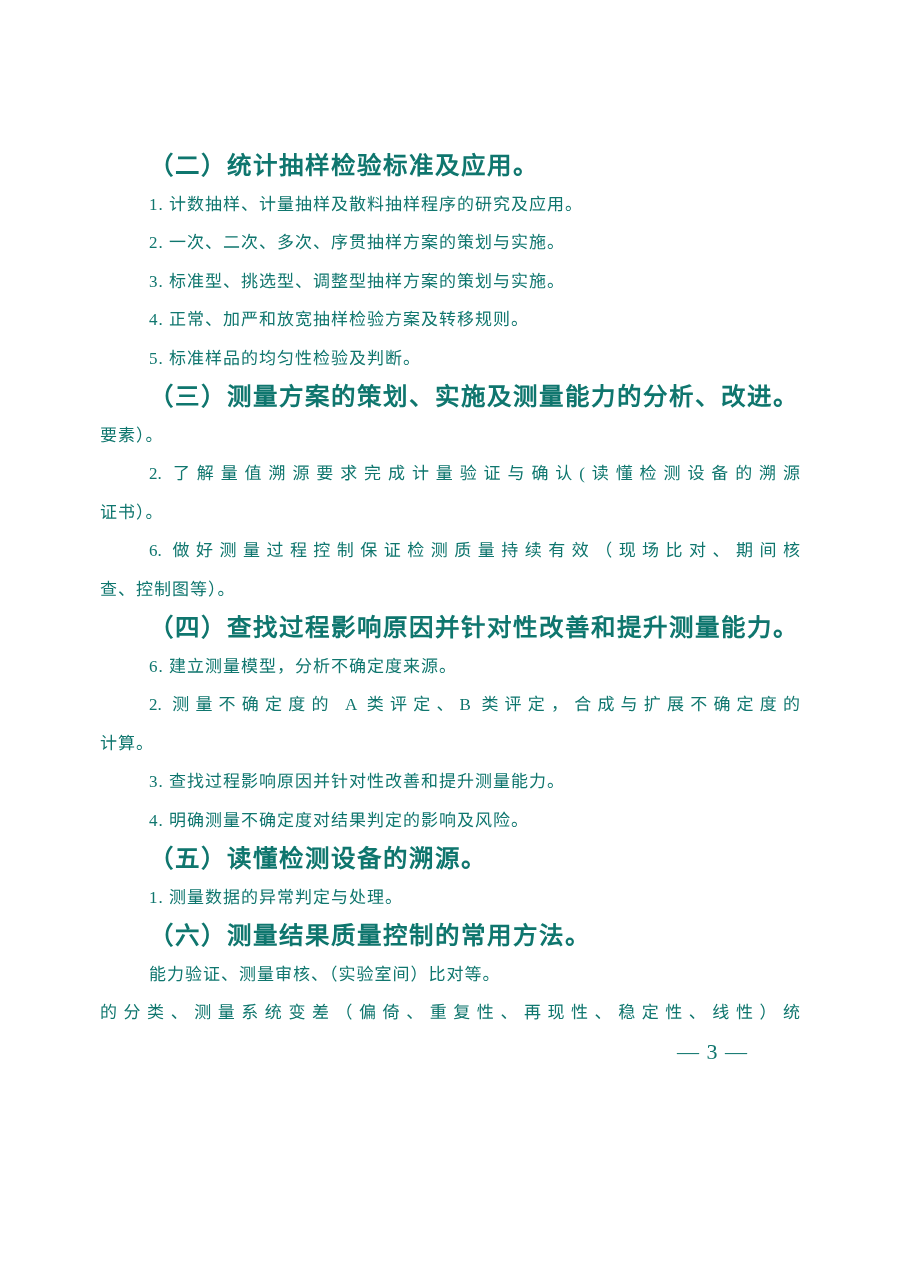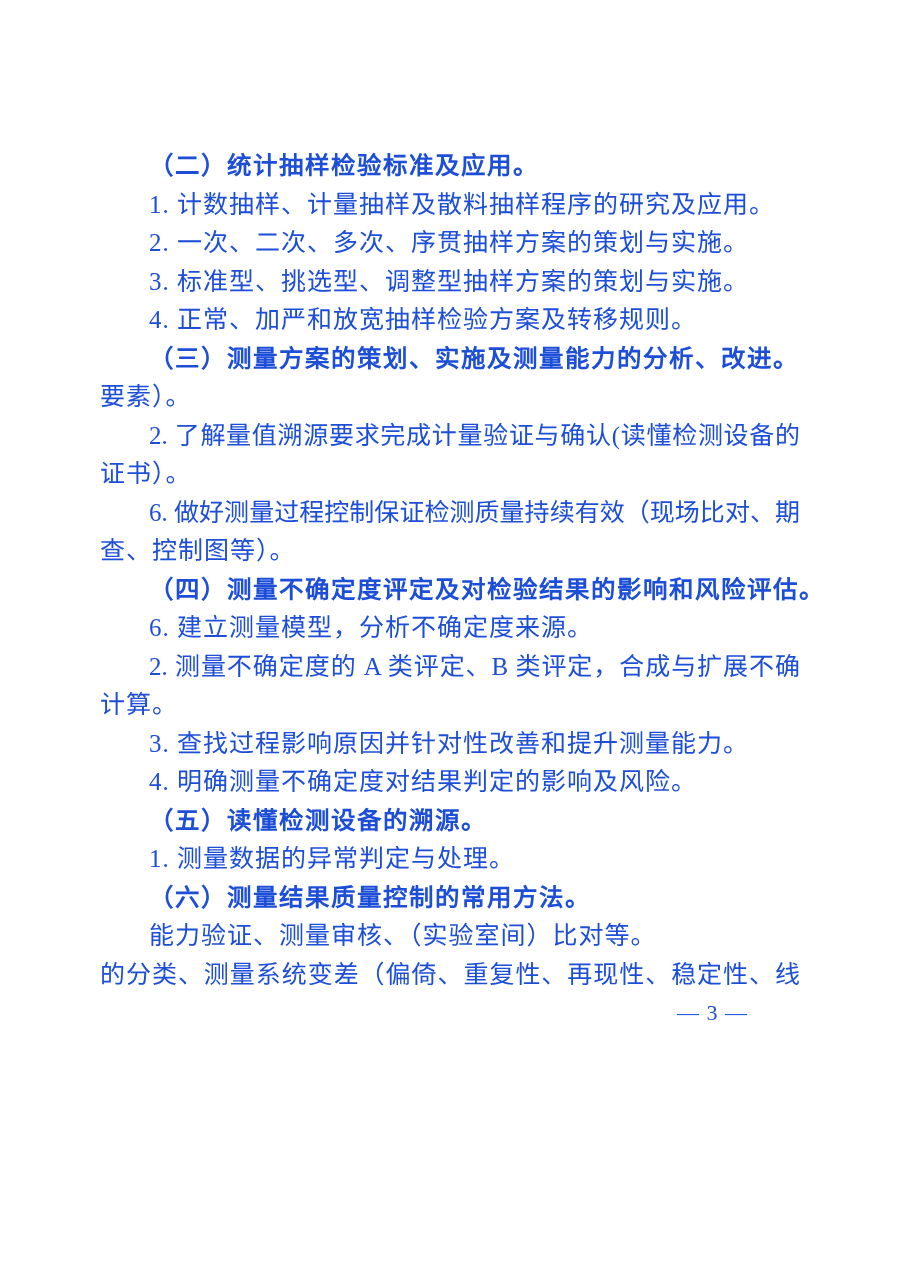--- a/index.html
+++ b/index.html
@@ -5,34 +5,34 @@
   html, body {
     margin: 0;
     padding: 0;
     background: #ffffff;
   }
   .page {
     position: relative;
     width: 900px;
     height: 1273px;
     background: #ffffff;
-    color: #1d4ed8;
+    color: #0f766e;
     font-family: "Liberation Serif", "DejaVu Serif", serif;
     overflow: hidden;
   }
   .content {
     position: absolute;
     left: 100px;
     top: 147px;
     width: 700px;
   }
   .line {
     height: 38.5px;
     line-height: 38.5px;
-    font-size: 25px;
+    font-size: 17px;
     letter-spacing: 1px;
     white-space: nowrap;
   }
   .indent {
     padding-left: 49px;
   }
   .heading {
     font-weight: bold;
     font-size: 24.5px;
     letter-spacing: 1.5px;
@@ -55,29 +55,30 @@
 <body>
 
 <div class="page">
   <div class="content">
 
     <div class="line heading indent">（二）统计抽样检验标准及应用。</div>
     <div class="line indent">1. 计数抽样、计量抽样及散料抽样程序的研究及应用。</div>
     <div class="line indent">2. 一次、二次、多次、序贯抽样方案的策划与实施。</div>
     <div class="line indent">3. 标准型、挑选型、调整型抽样方案的策划与实施。</div>
     <div class="line indent">4. 正常、加严和放宽抽样检验方案及转移规则。</div>
+    <div class="line indent">5. 标准样品的均匀性检验及判断。</div>
 
     <div class="line heading indent">（三）测量方案的策划、实施及测量能力的分析、改进。</div>
     <div class="line">要素）。</div>
     <div class="line indent fill">2. 了解量值溯源要求完成计量验证与确认(读懂检测设备的溯源</div>
     <div class="line">证书）。</div>
     <div class="line indent fill">6. 做好测量过程控制保证检测质量持续有效（现场比对、期间核</div>
     <div class="line">查、控制图等）。</div>
 
-    <div class="line heading indent">（四）测量不确定度评定及对检验结果的影响和风险评估。</div>
+    <div class="line heading indent">（四）查找过程影响原因并针对性改善和提升测量能力。</div>
     <div class="line indent">6. 建立测量模型，分析不确定度来源。</div>
     <div class="line indent fill">2. 测量不确定度的 A 类评定、B 类评定，合成与扩展不确定度的</div>
     <div class="line">计算。</div>
     <div class="line indent">3. 查找过程影响原因并针对性改善和提升测量能力。</div>
     <div class="line indent">4. 明确测量不确定度对结果判定的影响及风险。</div>
 
     <div class="line heading indent">（五）读懂检测设备的溯源。</div>
     <div class="line indent">1. 测量数据的异常判定与处理。</div>
 
     <div class="line heading indent">（六）测量结果质量控制的常用方法。</div>

